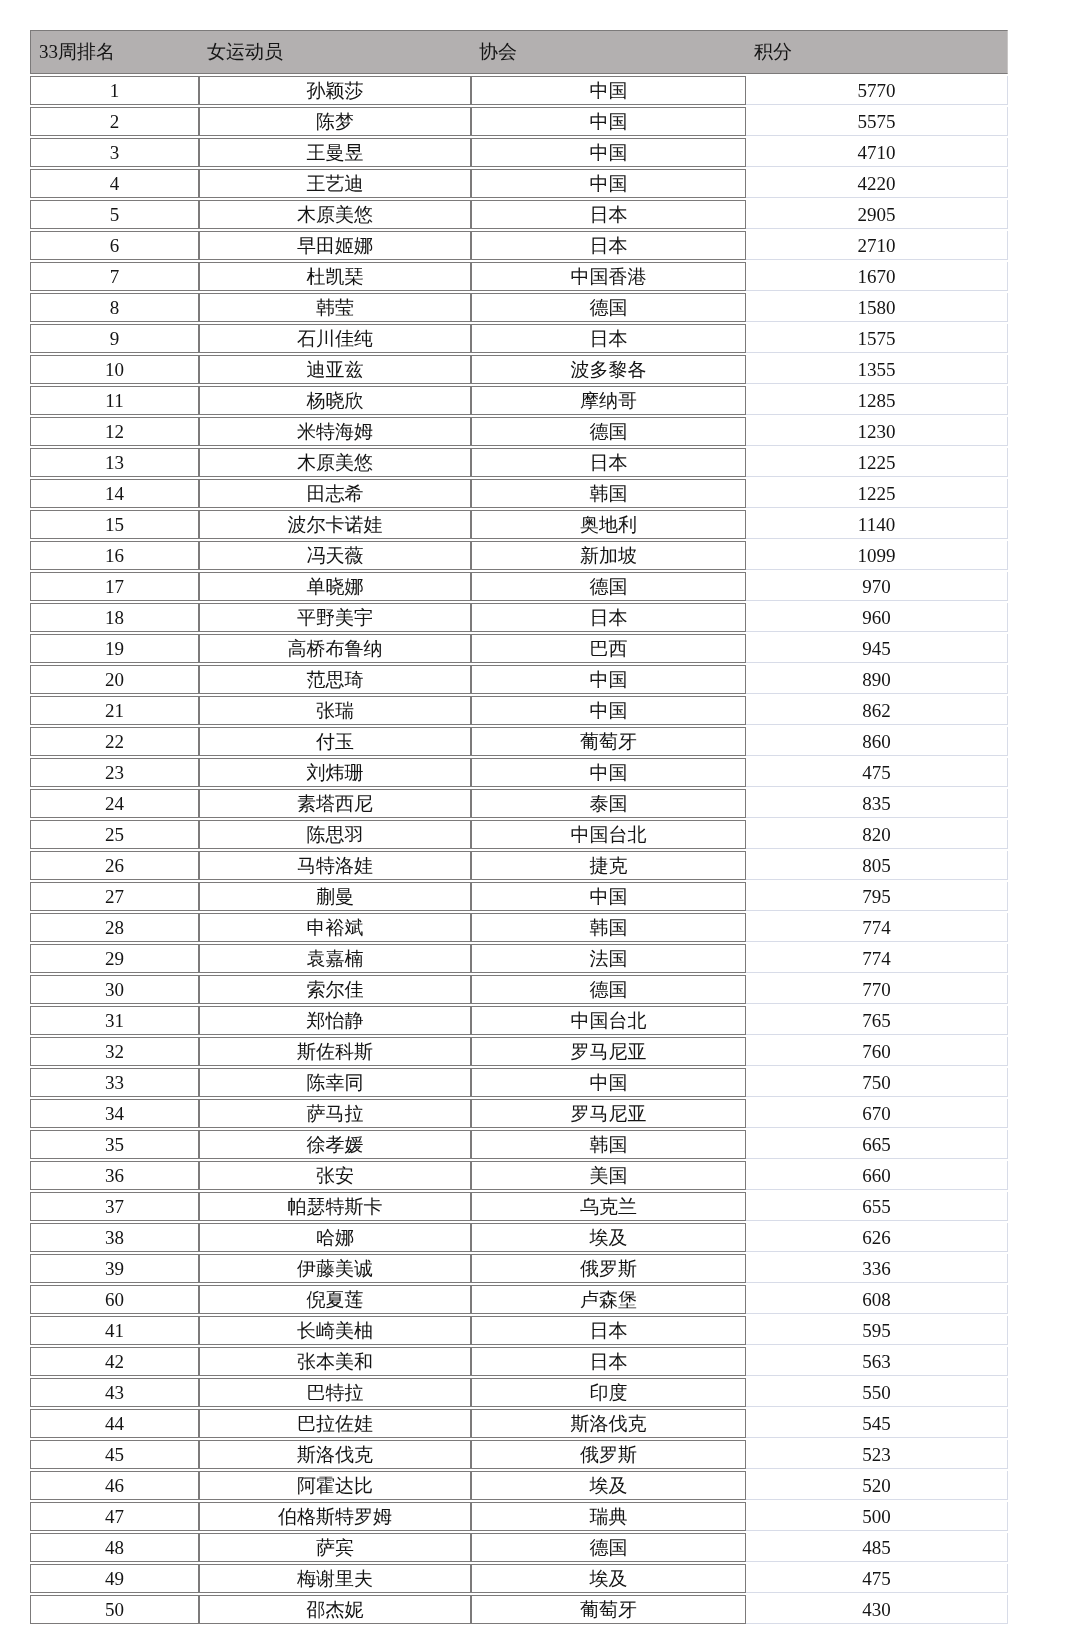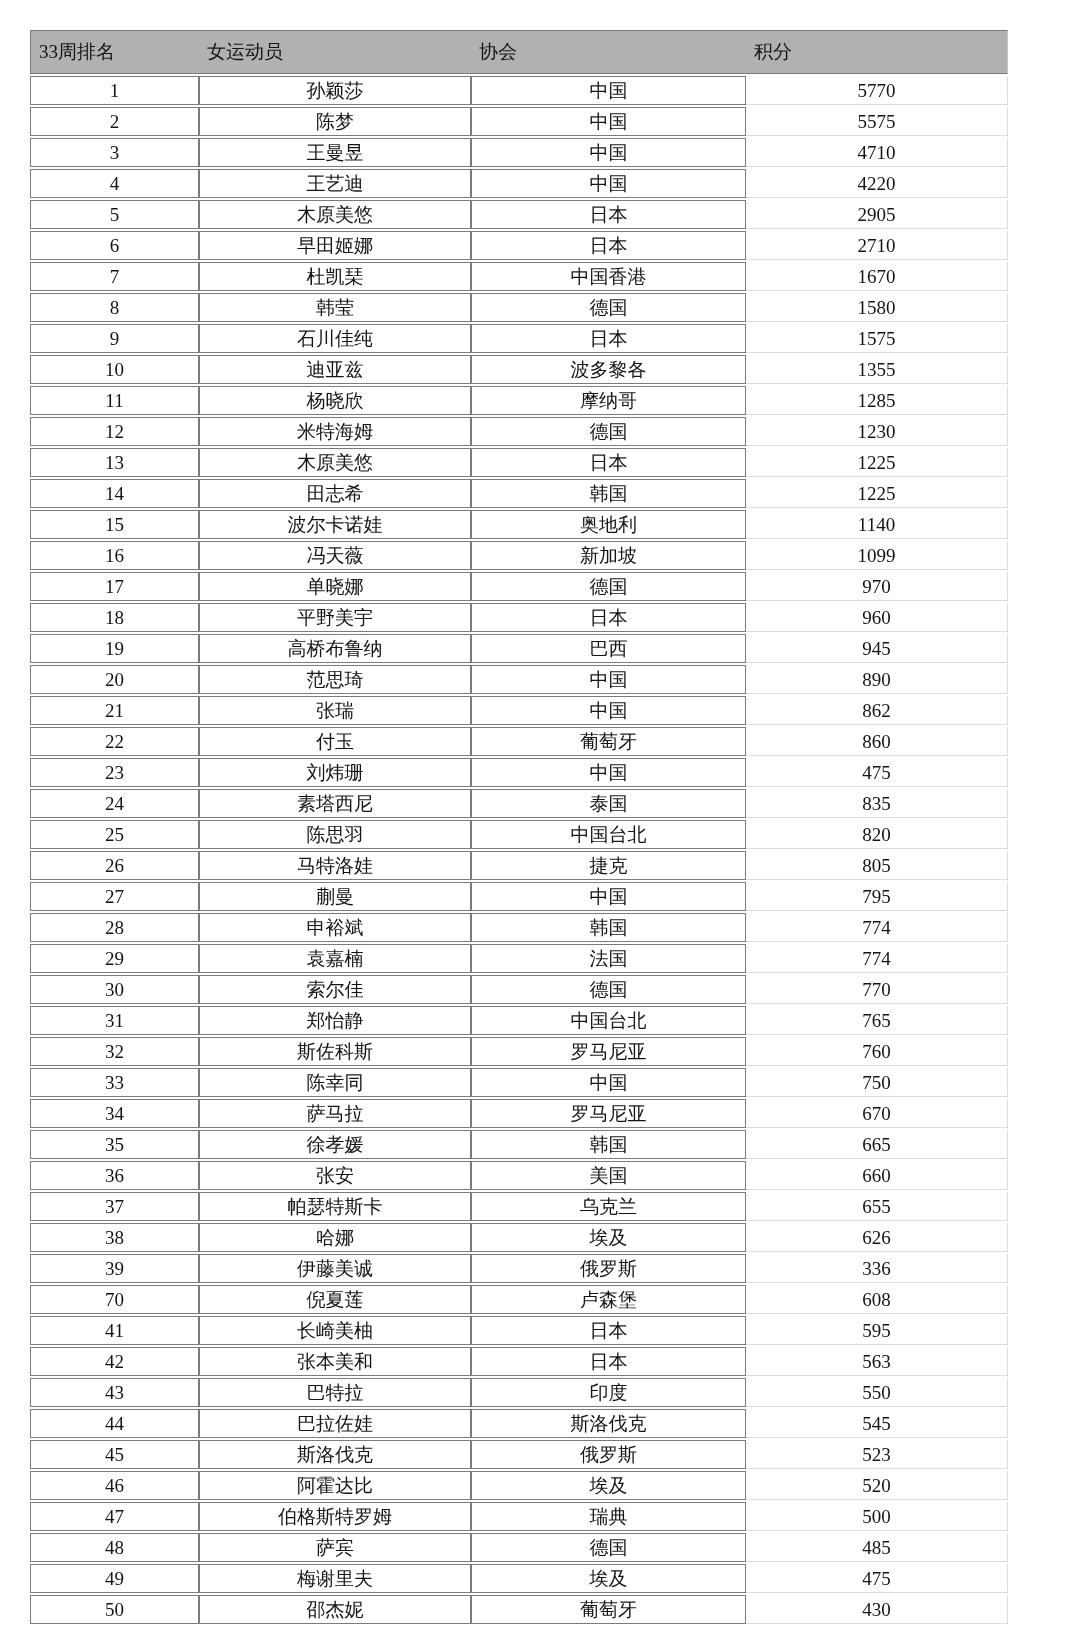--- a/index.html
+++ b/index.html
@@ -302,21 +302,21 @@
           <td class="c2">埃及</td>
           <td class="c3">626</td>
         </tr>
         <tr>
           <td class="c0">39</td>
           <td class="c1">伊藤美诚</td>
           <td class="c2">俄罗斯</td>
           <td class="c3">336</td>
         </tr>
         <tr>
-          <td class="c0">70</td>
+          <td class="c0">60</td>
           <td class="c1">倪夏莲</td>
           <td class="c2">卢森堡</td>
           <td class="c3">608</td>
         </tr>
         <tr>
           <td class="c0">41</td>
           <td class="c1">长崎美柚</td>
           <td class="c2">日本</td>
           <td class="c3">595</td>
         </tr>

